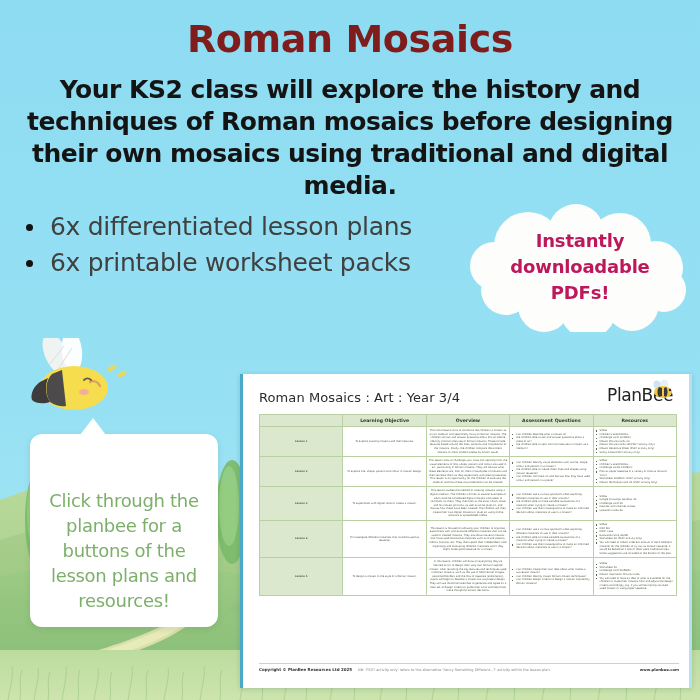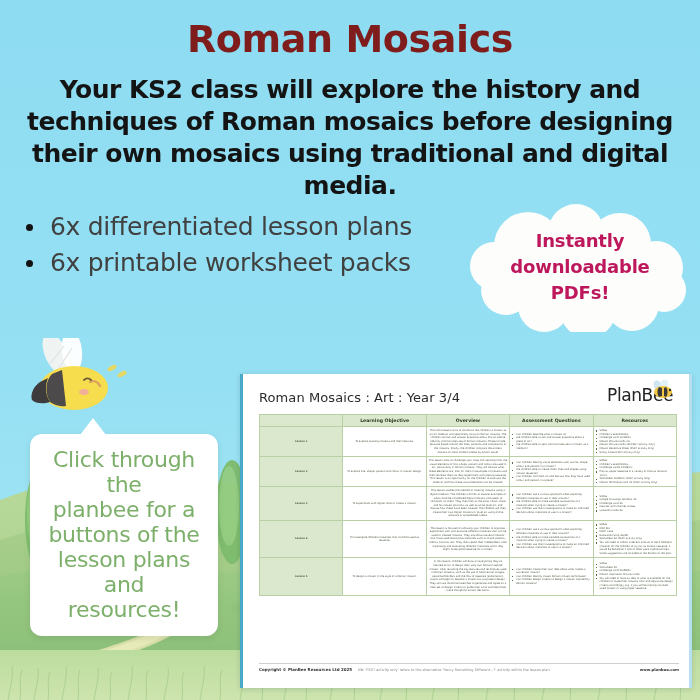--- a/index.html
+++ b/index.html
@@ -65,22 +65,22 @@
     background:#ffffff;border-radius:12px;z-index:10;
     padding:13px 8px 14px 8px;text-align:center;
     box-shadow:0 2px 6px rgba(40,70,40,0.12);
   }
   .bubble .tip{
     position:absolute;left:50px;top:-16px;width:0;height:0;
     border-left:13px solid transparent;border-right:13px solid transparent;
     border-bottom:17px solid #ffffff;
   }
   .bubble-text{
-    color:#7cb06a;font-weight:400;font-size:22px;line-height:25px;
-    font-family:"DejaVu Sans", sans-serif;letter-spacing:-0.3px;
+    color:#7cb06a;font-weight:400;font-size:18px;line-height:25px;
+    font-family:"DejaVu Sans", sans-serif;letter-spacing:-0.3px;margin-top:41px;
   }
 
   
   .doc-shadow{
     position:absolute;left:240px;top:374px;width:452px;height:314px;
     background:#ffffff;z-index:8;
     box-shadow:0 1px 5px rgba(30,60,80,0.18);
   }
   .doc-leftedge{position:absolute;left:240px;top:374px;width:3px;height:314px;background:#4aa8c9;z-index:9;}
   .doc-rightedge{position:absolute;left:689px;top:374px;width:3px;height:314px;background:#b6dff0;z-index:9;}

